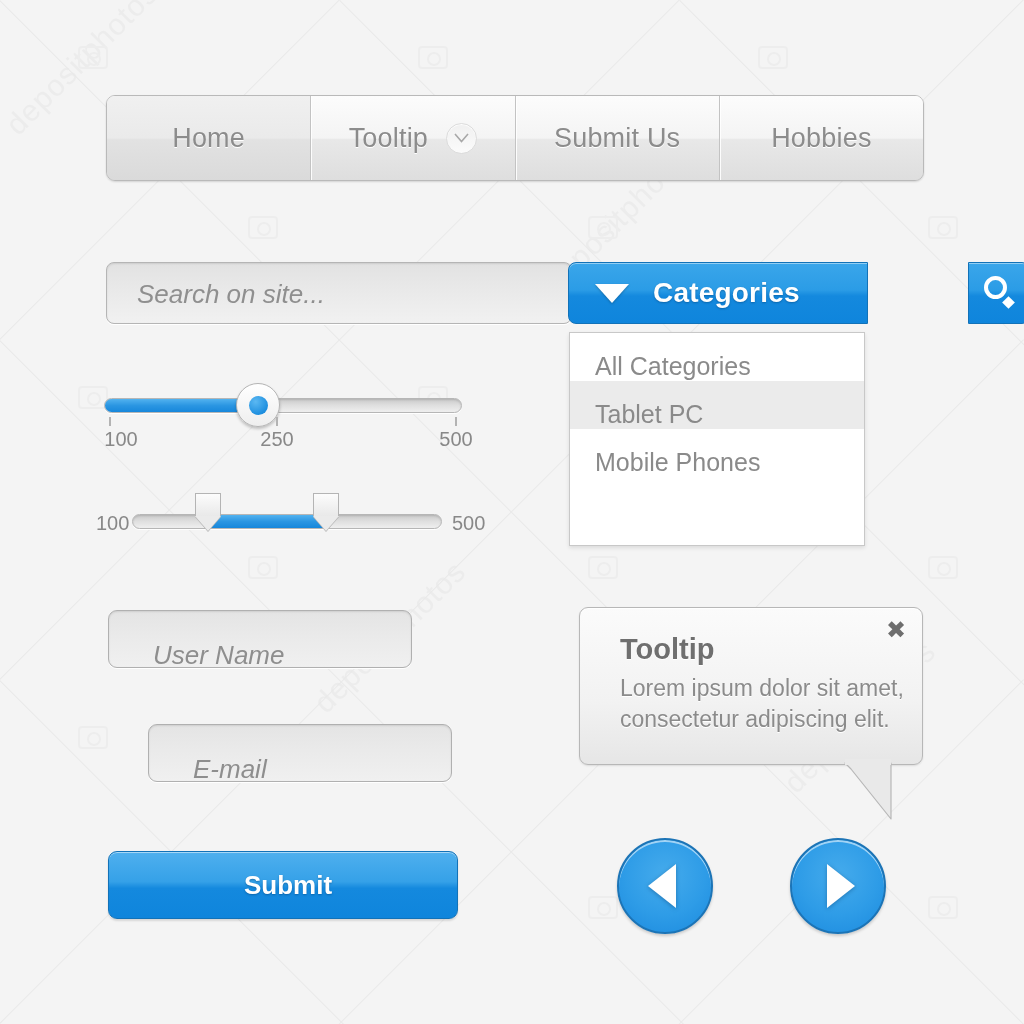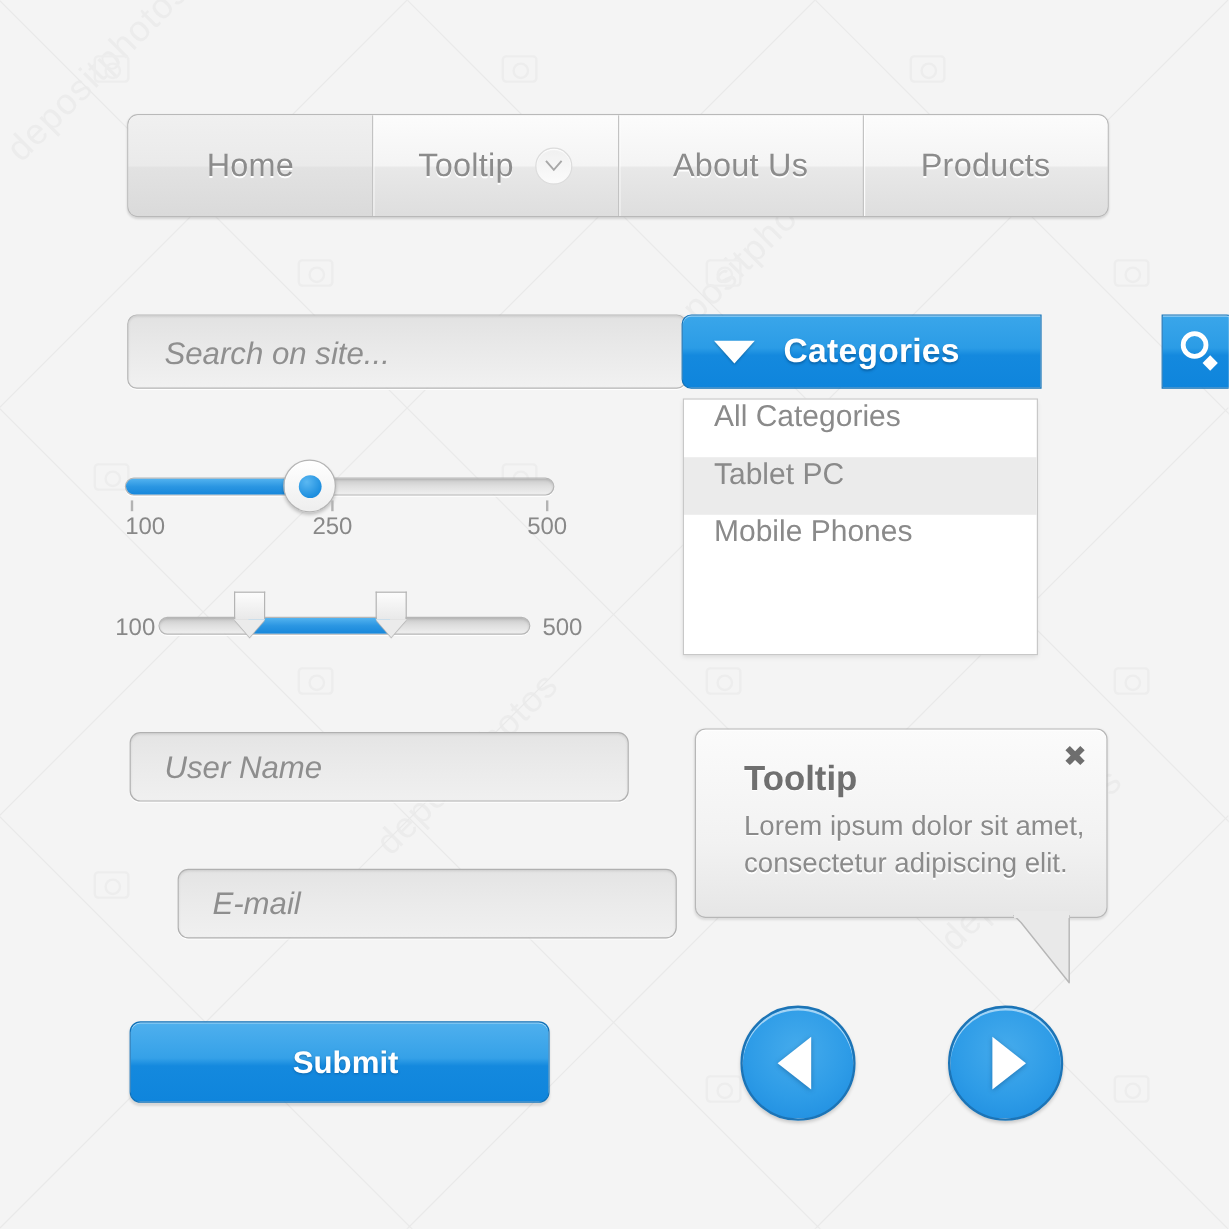--- a/index.html
+++ b/index.html
@@ -182,21 +182,21 @@
     position: absolute;
     left: 569px; top: 332px;
     width: 296px; height: 214px;
     box-sizing: border-box;
     background: #ffffff;
     border: 1px solid #c8c8c8;
     box-shadow: 0 2px 4px rgba(0,0,0,.10);
   }
   .dd-item {
     height: 48px;
-    display: flex; align-items: flex-start;
+    display: flex; align-items: flex-end;
     padding-left: 25px;
     font-size: 25px;
     color: #8a8a8a;
     cursor: pointer;
     box-sizing: border-box;
   }
   .dd-item.highlight { background: #ebebeb; }
 
   
   #slider1 { position: absolute; left: 104px; top: 398px; width: 360px; }
@@ -282,27 +282,27 @@
     border-left: 13px solid transparent;
     border-right: 13px solid transparent;
     border-top: 15px solid #ebebeb;
     filter: drop-shadow(0 1px 0 #b4b4b4);
   }
 
   
   .txt-input {
     position: absolute;
     left: 108px;
-    width: 416px; height: 58px;
+    width: 304px; height: 58px;
     box-sizing: border-box;
     border-radius: 9px;
     border: 1px solid #b0b0b0;
     background: linear-gradient(to bottom, #e4e4e4 0%, #eaeaea 45%, #f0f0f0 100%);
     box-shadow: inset 0 1px 2px rgba(0,0,0,.10), 0 1px 0 #fff;
-    padding: 0;
+    padding: 16px;
   }
   .txt-input input {
     width: 100%; height: 56px;
     box-sizing: border-box;
     padding-left: 28px;
     border: 0; outline: 0; background: transparent;
     font-family: "Liberation Sans", sans-serif;
     font-size: 26px; font-style: italic;
     color: #8e8e8e;
   }
@@ -450,24 +450,24 @@
     </div>
     <div class="nav-item">
       <span class="nav-label">Tooltip</span>
       <span class="nav-caret">
         <svg width="15" height="10" viewBox="0 0 15 10">
             <path d="M1 1 L7.5 8.5 L14 1" fill="none" stroke="#a8a8a8" stroke-width="1.6"></path>
           </svg>
       </span>
     </div>
     <div class="nav-item">
-      <span class="nav-label">About Us</span>
+      <span class="nav-label">Submit Us</span>
     </div>
     <div class="nav-item">
-      <span class="nav-label">Products</span>
+      <span class="nav-label">Hobbies</span>
     </div>
   </nav>
 
   <div id="searchbar">
     <div id="search-input-wrap">
       <input id="search-field" type="text" placeholder="Search on site..." style="">
     </div>
     <div id="categories-btn">
       <span class="cat-caret"></span>
       <span class="cat-label">Categories</span>

